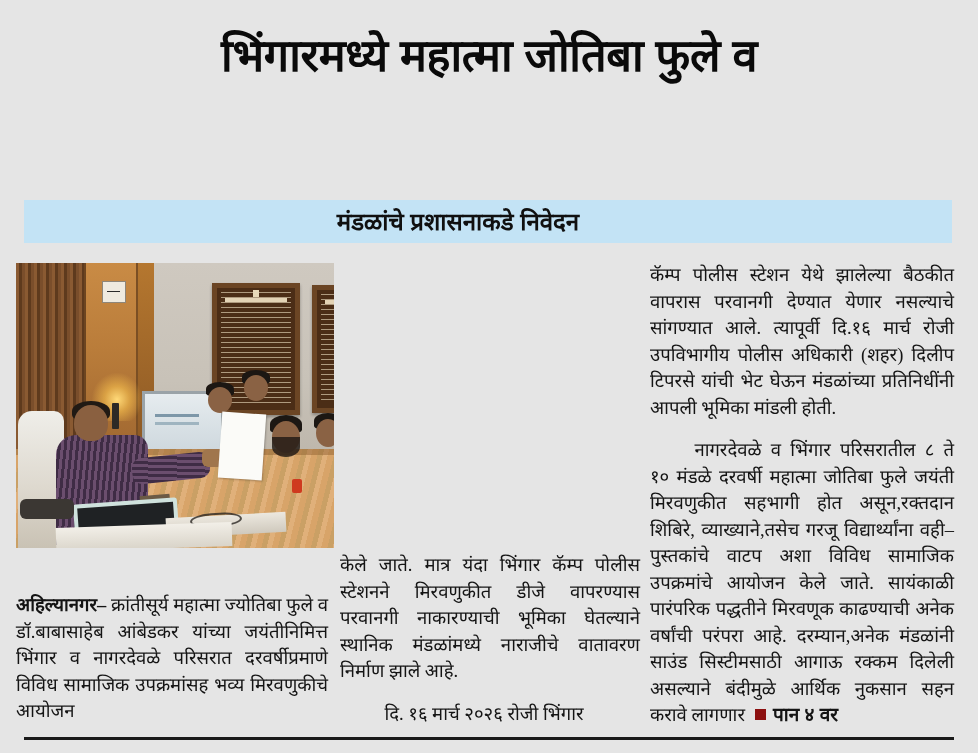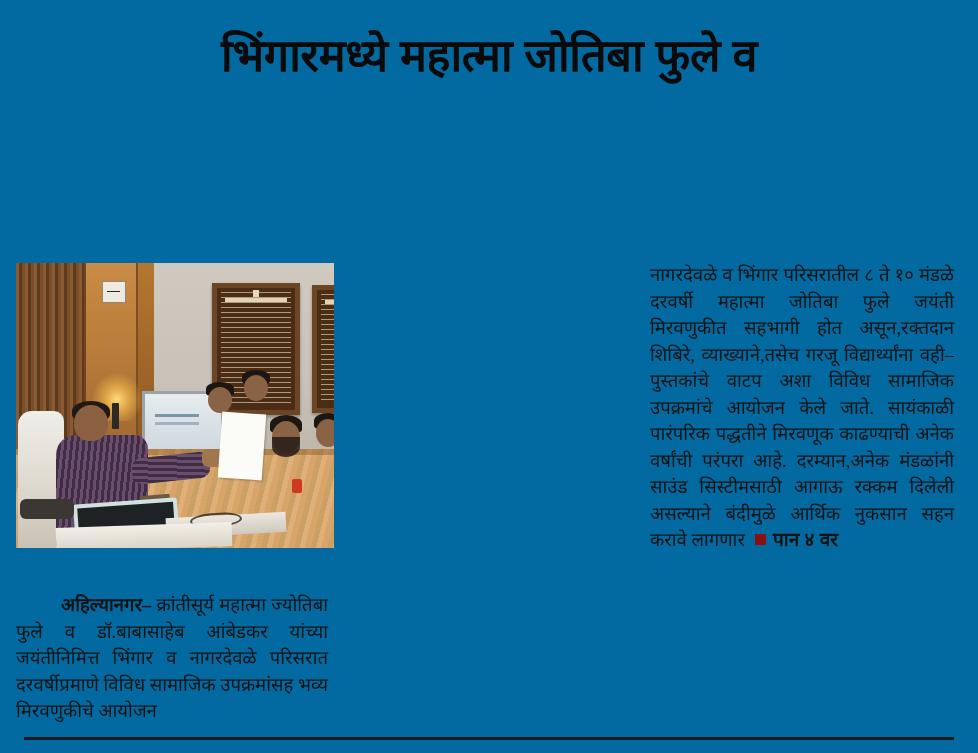--- a/index.html
+++ b/index.html
@@ -12,21 +12,21 @@
     height: 753px;
     font-family: "Liberation Serif", "DejaVu Serif", serif;
     color: #111111;
     position: relative;
     overflow: hidden;
   }
   .page {
     position: relative;
     width: 978px;
     height: 753px;
-    background: #0369a1;
+    background: #e5e5e5;
   }
 
   
   .headline {
     position: absolute;
     left: 24px;
     top: 26px;
     width: 930px;
     text-align: center;
     font-family: "Liberation Sans", "DejaVu Sans", sans-serif;
@@ -337,29 +337,28 @@
   .col {
     position: absolute;
     font-family: "Liberation Serif", "DejaVu Serif", serif;
     font-size: 18.5px;
     line-height: 26.5px;
     color: #141414;
     text-align: justify;
     text-justify: inter-word;
   }
   .col p { margin: 0; }
-  .col p + p { text-indent: 2.4em; }
+  .col p + p { text-indent: 2.4em; margin-top: 16px; }
   .col-1 { left: 16px; top: 592px; width: 312px; }
   .col-2 { left: 340px; top: 552px; width: 300px; }
   .col-3 { left: 650px; top: 262px; width: 304px; }
   .lead-in {
     font-family: Liberation Serif, serif;
     font-weight: bold;
     font-size: 18.5px;
-    margin-left: 45px;
   }
   .jump {
     white-space: nowrap;
     font-family: "Liberation Sans", "DejaVu Sans", sans-serif;
     font-weight: bold;
     font-size: 19px;
   }
   .jump-bullet {
     display: inline-block;
     width: 11px;
@@ -381,20 +380,23 @@
 </style>
 </head>
 <body>
 
 <div class="page">
 
   <div class="headline">
     <span class="headline-line l1">भिंगारमध्ये महात्मा जोतिबा फुले व</span>
   </div>
 
+  <div class="subhead-bar">
+    <span class="subhead-text">मंडळांचे प्रशासनाकडे निवेदन</span>
+  </div>
 
   <div class="photo-wrap">
     <div class="photo">
       <div class="ph-wall"></div>
       <div class="ph-slats"></div>
       <div class="ph-door"></div>
       <div class="ph-door2"></div>
       <div class="ph-clock"></div>
       <div class="ph-lamp-glow"></div>
       <div class="ph-lamp-stem"></div>
@@ -447,20 +449,25 @@
       <div class="ph-papers"></div>
       <div class="ph-chair-arm"></div>
     </div>
   </div>
 
 
   <div class="col col-1">
     <p><span class="lead-in">अहिल्यानगर–</span><span> क्रांतीसूर्य महात्मा ज्योतिबा फुले व डॉ.बाबासाहेब आंबेडकर यांच्या जयंतीनिमित्त भिंगार व नागरदेवळे परिसरात दरवर्षीप्रमाणे विविध सामाजिक उपक्रमांसह भव्य मिरवणुकीचे आयोजन</span></p>
   </div>
 
+  <div class="col col-2">
+    <p>केले जाते. मात्र यंदा भिंगार कॅम्प पोलीस स्टेशनने मिरवणुकीत डीजे वापरण्यास परवानगी नाकारण्याची भूमिका घेतल्याने स्थानिक मंडळांमध्ये नाराजीचे वातावरण निर्माण झाले आहे.</p>
+    <p>दि. १६ मार्च २०२६ रोजी भिंगार</p>
+  </div>
 
   <div class="col col-3">
+    <p>कॅम्प पोलीस स्टेशन येथे झालेल्या बैठकीत वापरास परवानगी देण्यात येणार नसल्याचे सांगण्यात आले. त्यापूर्वी दि.१६ मार्च रोजी उपविभागीय पोलीस अधिकारी (शहर) दिलीप टिपरसे यांची भेट घेऊन मंडळांच्या प्रतिनिधींनी आपली भूमिका मांडली होती.</p>
     <p><span>नागरदेवळे व भिंगार परिसरातील ८ ते १० मंडळे दरवर्षी महात्मा जोतिबा फुले जयंती मिरवणुकीत सहभागी होत असून,रक्तदान शिबिरे, व्याख्याने,तसेच गरजू विद्यार्थ्यांना वही–पुस्तकांचे वाटप अशा विविध सामाजिक उपक्रमांचे आयोजन केले जाते. सायंकाळी पारंपरिक पद्धतीने मिरवणूक काढण्याची अनेक वर्षांची परंपरा आहे. दरम्यान,अनेक मंडळांनी साउंड सिस्टीमसाठी आगाऊ रक्कम दिलेली असल्याने बंदीमुळे आर्थिक नुकसान सहन करावे लागणार</span><span class="jump"><span class="jump-bullet"></span><span>पान ४ वर</span></span></p>
   </div>
 
   <div class="bottom-rule"></div>
 
 </div>
 
 </body></html>

